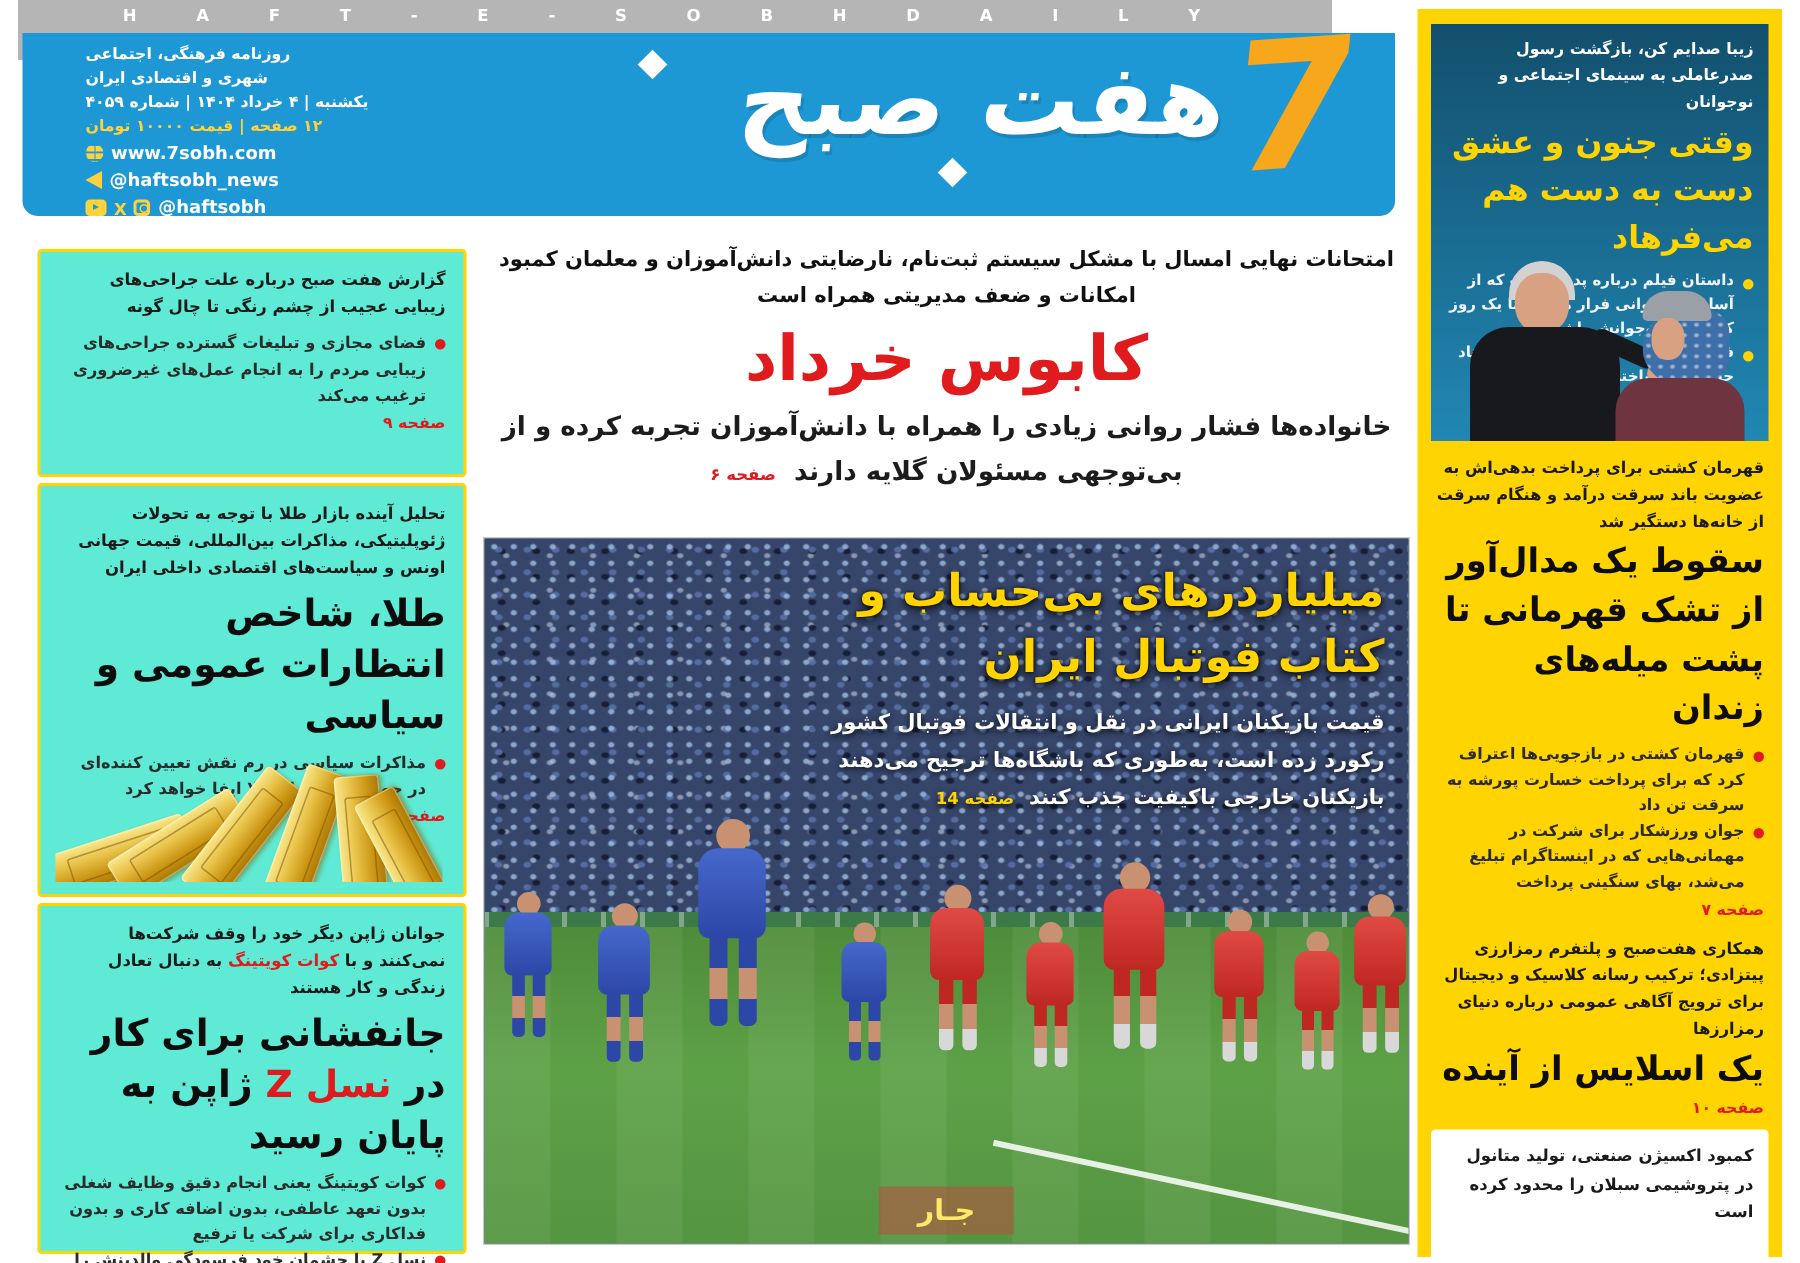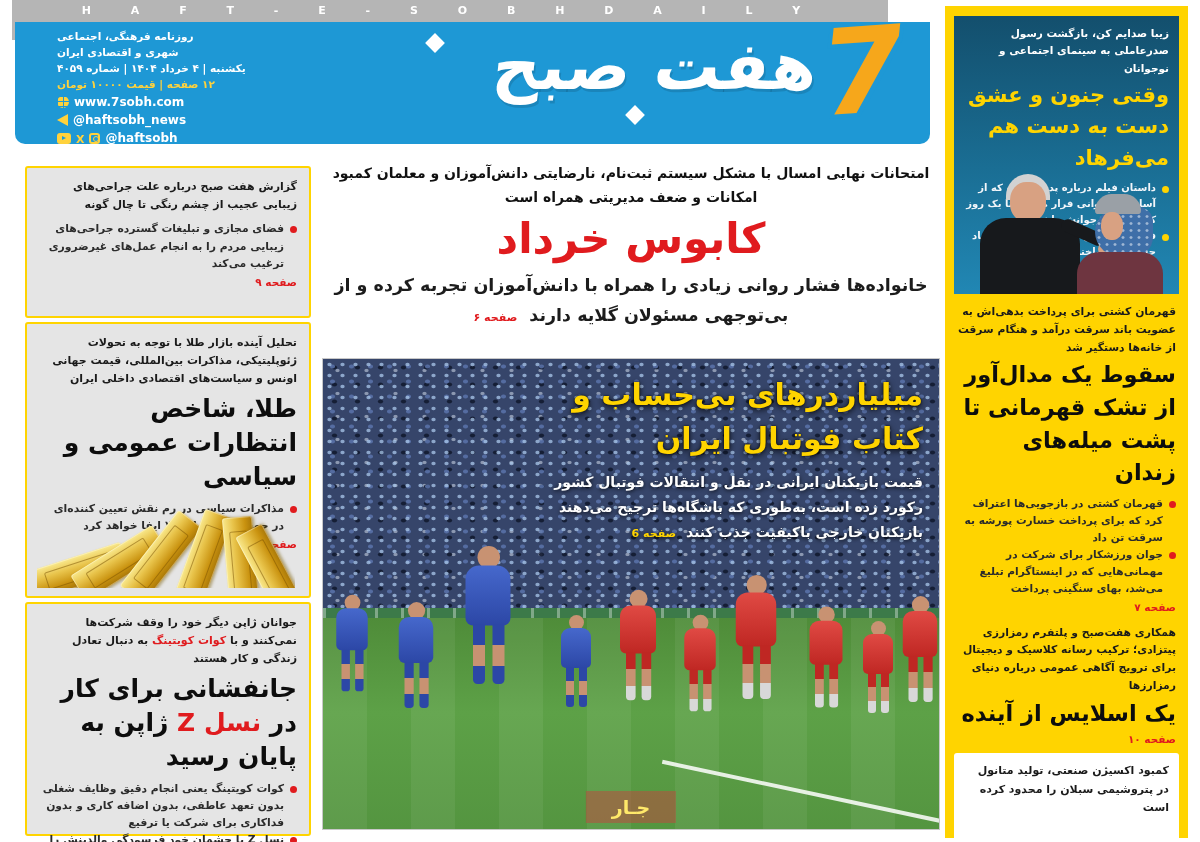--- a/index.html
+++ b/index.html
@@ -41,21 +41,21 @@
   .rtl { direction:rtl; }
   .kicker { font-size:11px; font-weight:bold; color:#1a1a1a; line-height:1.65; text-align:right; }
   .headline { font-weight:bold; color:#0d0d0d; line-height:1.35; text-align:right; }
   .bullets { margin-top:6px; }
   .bullet { position:relative; font-size:10.8px; color:#2b2b2b; line-height:1.6; text-align:right; padding-right:13px; font-weight:bold; }
   .bullet::before { content:""; position:absolute; right:0; top:6px; width:7px; height:7px; border-radius:50%; background:#e01b1e; }
   .pagetag { font-size:10.5px; font-weight:bold; color:#e01b1e; text-align:right; margin-top:4px; }
   .red { color:#e01b1e; }
 
   
-  .lbox { position:absolute; left:25px; width:286px; background:#e5e5e5; border:2.5px solid #ffd400; border-radius:3px; padding:10px 12px; }
+  .lbox { position:absolute; left:25px; width:286px; background:#5eead4; border:2.5px solid #ffd400; border-radius:3px; padding:10px 12px; }
   .lbox1 { top:166px; height:152px; }
   .lbox2 { top:322px; height:276px; }
   .lbox3 { top:602px; height:234px; }
   .lbox .headline { font-size:25px; margin-top:4px; }
 
   .goldpic { position:absolute; left:10px; bottom:8px; width:258px; height:108px; overflow:hidden; }
   .gbar { position:absolute; width:96px; height:30px; border-radius:3px;
     background:linear-gradient(180deg,#f9e98e 0%,#e8c34a 35%,#c9920f 75%,#a87708 100%);
     box-shadow:0 2px 3px rgba(120,90,0,.45), inset 0 0 0 1px rgba(255,255,255,.35); }
   .gbar::after { content:""; position:absolute; inset:6px 14px; border:1px solid rgba(120,80,0,.5); border-radius:2px; }
@@ -306,21 +306,21 @@
         <div class="p-legs">
           <div class="p-leg"></div>
           <div class="p-leg"></div>
         </div>
       </div>
 
     <div class="fb-overlay">
       <div class="fb-headline">میلیاردرهای بی‌حساب و کتاب فوتبال ایران</div>
       <div class="fb-body">
         <span>قیمت بازیکنان ایرانی در نقل و انتقالات فوتبال کشور رکورد زده است، به‌طوری که باشگاه‌ها ترجیح می‌دهند بازیکنان خارجی باکیفیت جذب کنند</span>
-        <span class="fb-page">صفحه 6</span>
+        <span class="fb-page">صفحه 14</span>
       </div>
     </div>
     <div class="watermark">جـار</div>
   </div>
 
   <div class="rail">
 
     <div class="moviebox">
       <div class="kicker">زیبا صدایم کن، بازگشت رسول صدرعاملی به سینمای اجتماعی و نوجوانان</div>
       <div class="mv-headline">وقتی جنون و عشق دست به دست هم می‌فرهاد</div>

